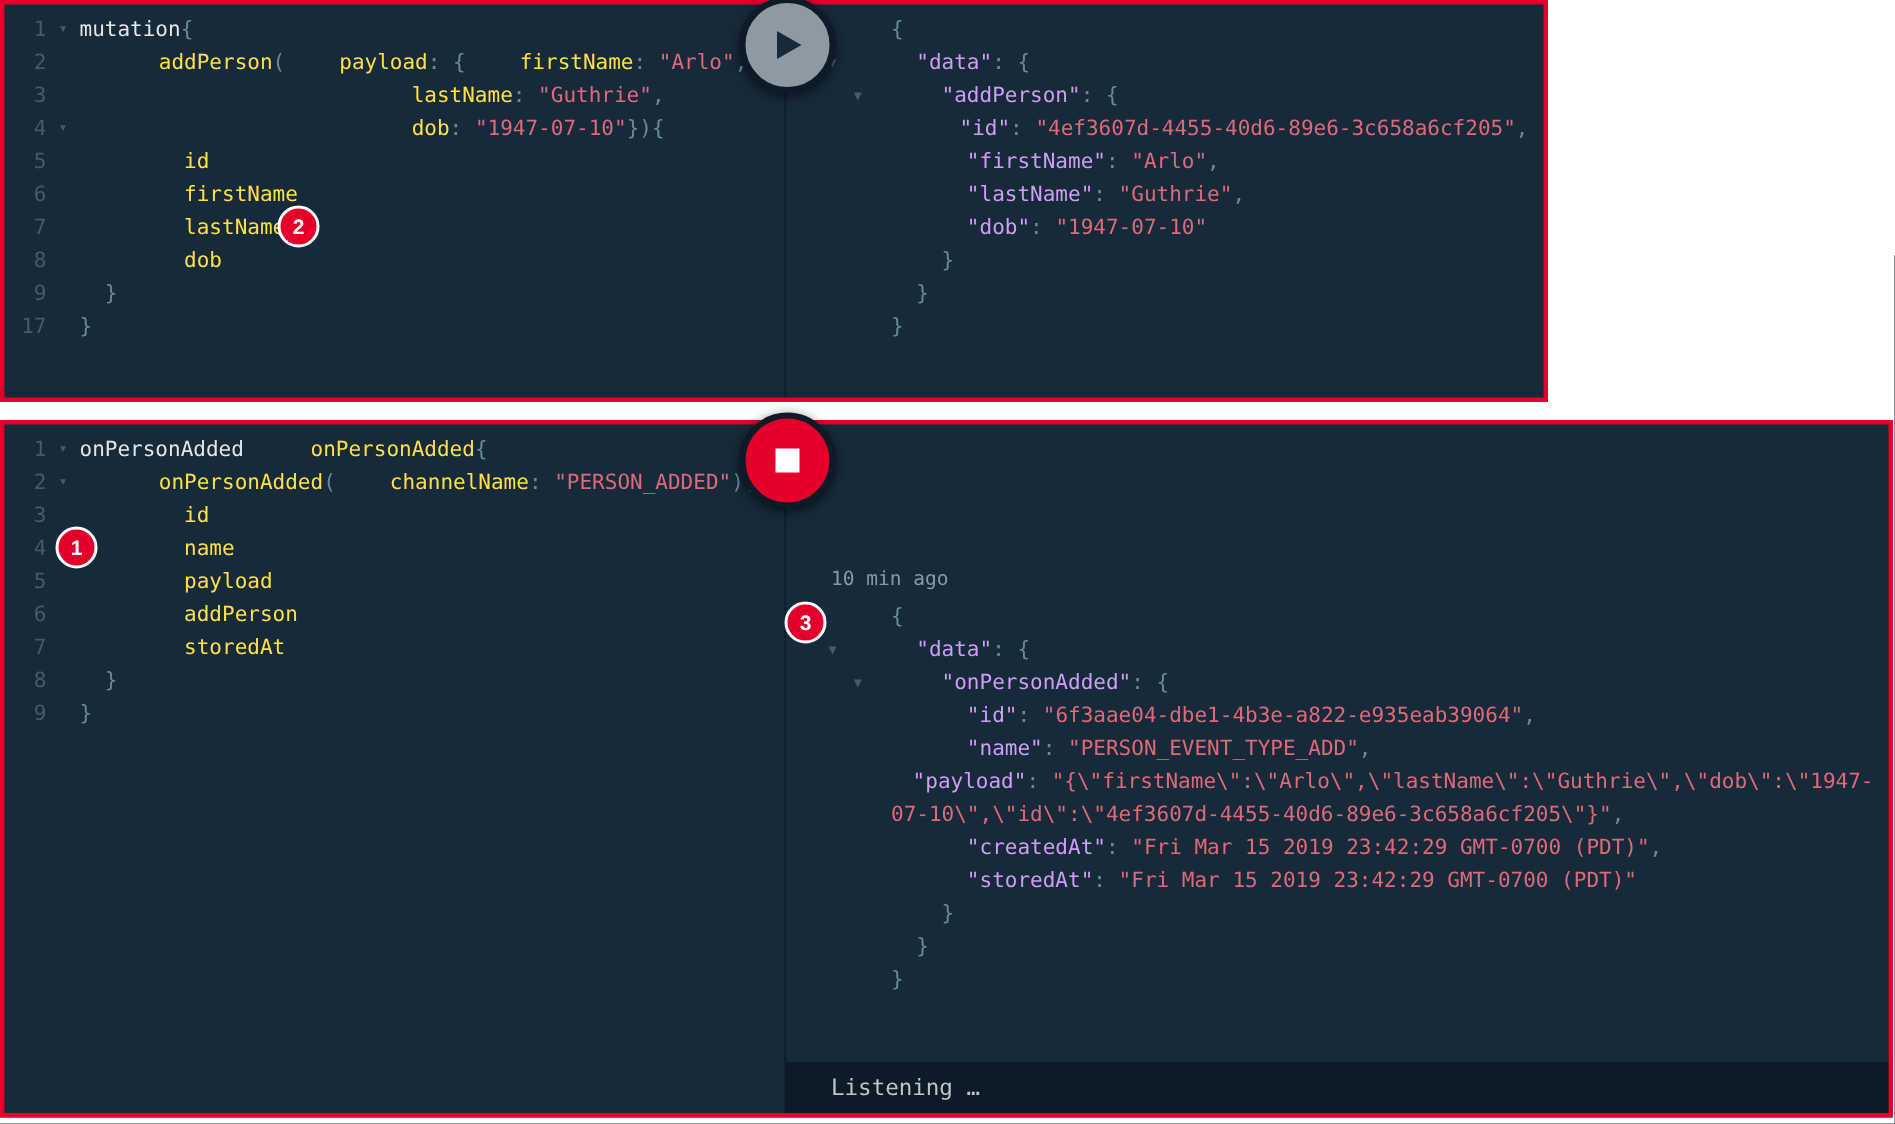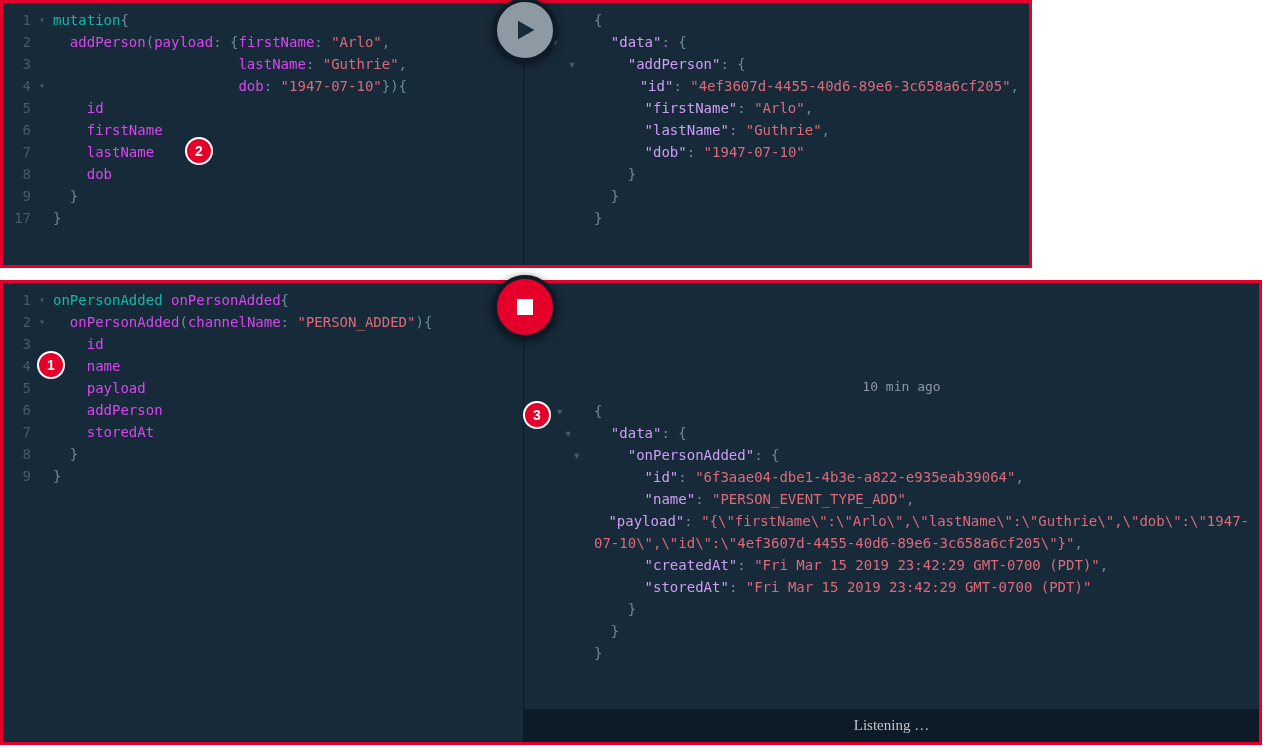--- a/index.html
+++ b/index.html
@@ -22,34 +22,34 @@
     position: relative;
     padding: 6px 0;
   }
   .right-pane {
     flex: 1;
     padding: 6px 10px;
     position: relative;
     border-left: 1px solid #0d1b26;
     overflow: hidden;
   }
-  .panel2 .right-pane { display:flex; flex-direction:column;text-align:center; }
+  .panel2 .right-pane { display:flex; flex-direction:column; }
   .gutter {
     width: 34px;
     text-align: right;
     color: #4a5968;
     padding-right: 6px;
     user-select: none;
     line-height: 22px;
   }
   .code-row { display:flex; line-height:22px; height:22px; }
   .code-content { flex:1; white-space: pre; color:#c0c5c9; }
   .fold { color:#4a5968; margin-left:2px; margin-right:4px; width:10px; display:inline-block; font-size:10px;}
-  .kw { color:#14b8a6; }      
-  .field { color:#d946ef; }   
+  .kw { color:#e5e5e5; }      
+  .field { color:#fde047;margin-left:36px; }   
   .str { color:#dd6a7a; }     
   .punc { color:#6a8a9a; }
   .play-btn, .stop-btn {
     position:absolute;
     top: -5px;
     left: 490px;
     width: 64px; height: 64px;
     border-radius: 50%;
     display:flex; align-items:center; justify-content:center;
     box-shadow: 0 2px 8px rgba(0,0,0,0.6);
@@ -78,21 +78,20 @@
   .result-line { line-height:22px; white-space:pre; color:#6a8a9a; display:flex;}
   .result-fold { color:#4a5968; width:60px; display:inline-block; }
   .panel2 .result-area { flex:1; padding-top:90px;}
   .timestamp { color:#8a99a4; margin-left:20px; margin-bottom:6px; font-size:13px;}
   .listening-bar {
     background:#0d1b26;
     color:#c0c5c9;
     padding: 8px 30px;
     font-size:15px;
     margin: 0 -10px -6px -10px;
-    font-family: Liberation Serif, serif;
   }
 </style>
 </head>
 <body>
 
 <div class="panel panel1">
   <div class="left-pane" id="p1-query">
       <div class="code-row">
         <div class="gutter">1</div>
         <span class="fold">▾</span>

